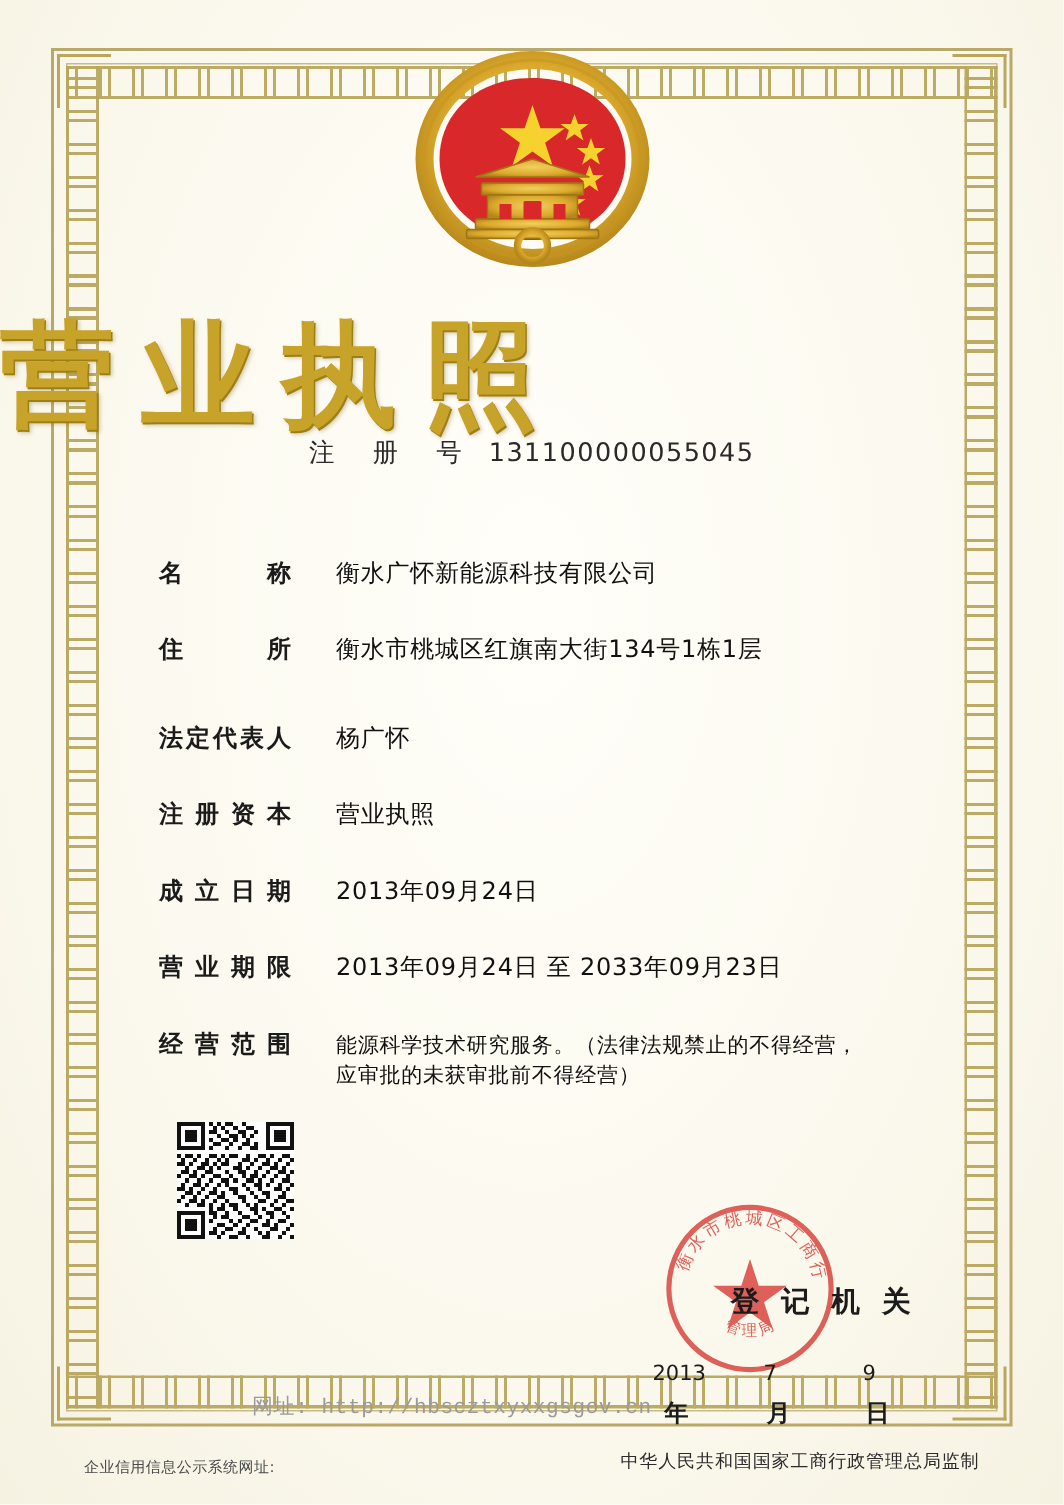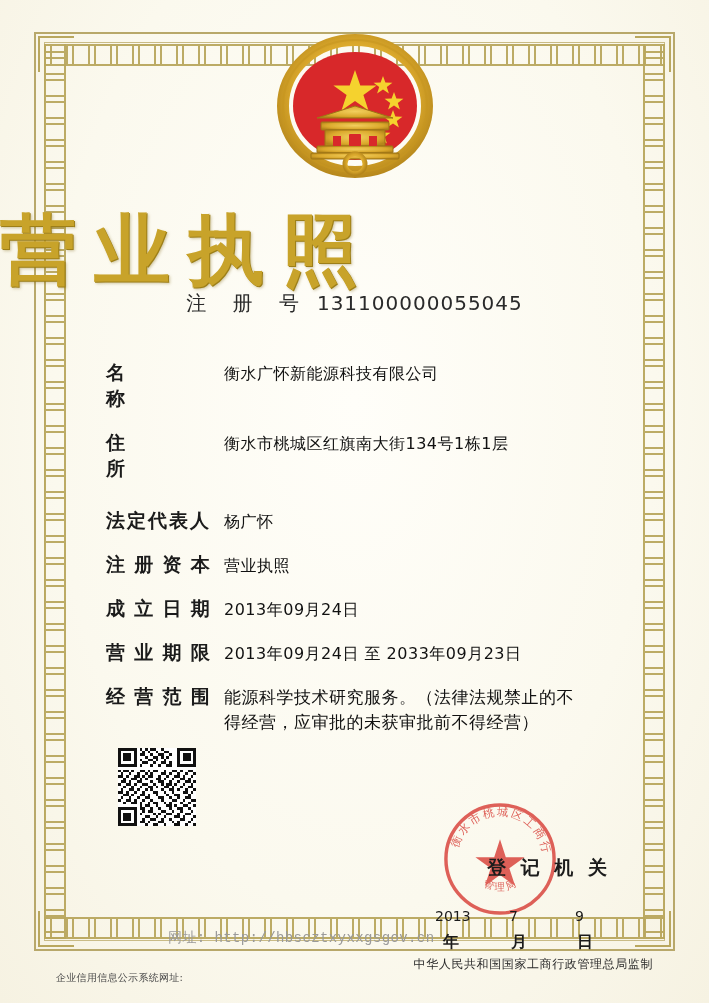--- a/index.html
+++ b/index.html
@@ -80,42 +80,43 @@
     font-family:"DejaVu Serif","Liberation Serif",serif;
     font-weight:bold;
     font-size:76px;
     letter-spacing:18px;
     color:#c8a32a;
     text-shadow:1px 1px 0 #9d7f18, 2px 2px 3px rgba(120,95,10,.35);
     white-space:nowrap;
   }
   .reg-line{
     position:absolute;top:290px;left:0;right:0;text-align:center;
-    color:#2a2a2a;font-size:20px;white-space:nowrap;
+    color:#2a2a2a;font-size:17px;white-space:nowrap;
   }
   .reg-label{letter-spacing:10px;margin-right:8px;}
   .reg-no{font-family:"DejaVu Sans","Liberation Sans",sans-serif;letter-spacing:1px;}
 
   
   .fields{
     position:absolute;left:106px;right:70px;top:360px;
   }
   .row{display:flex;align-items:baseline;margin-bottom:18px;}
   .lbl{
     width:118px;flex:0 0 118px;
-    font-size:19px;color:#1b1b1b;
-    font-family:Liberation Sans, sans-serif;
+    font-size:16px;color:#1b1b1b;
+    font-family:Liberation Serif, serif;
     font-weight:bold;
+    margin-top:12px;
   }
   .lbl.sp2{letter-spacing:26px;}
   .lbl.sp0{letter-spacing:2px;}
   .val{
     font-size:16px;color:#111;letter-spacing:.5px;
   }
-  .val.small{font-size:17px;line-height:1.45;max-width:360px;}
+  .val.small{font-size:14px;line-height:1.45;max-width:360px;}
   .gap{height:8px;}
 
   
   .qr{
     position:absolute;left:118px;top:748px;width:78px;height:78px;
   }
 
   
   .seal{
     position:absolute;right:150px;top:800px;width:118px;height:118px;
@@ -149,21 +150,21 @@
   
   .site-url{
     position:absolute;left:168px;bottom:56px;
     font-size:14px;color:#9a9a9a;letter-spacing:.4px;font-family:Liberation Mono, monospace;
   }
   .foot-left{
     position:absolute;left:56px;bottom:18px;
     font-size:10px;color:#4a4a4a;letter-spacing:.3px;
   }
   .foot-right{
-    position:absolute;right:56px;bottom:30px;
+    position:absolute;right:56px;bottom:20px;
     font-size:12px;color:#2b2b2b;letter-spacing:.6px;
   }
 </style>
 </head>
 <body>
 
 <div class="page">
 
   <div class="border-outer"></div>
   <div class="border-inner"></div>

